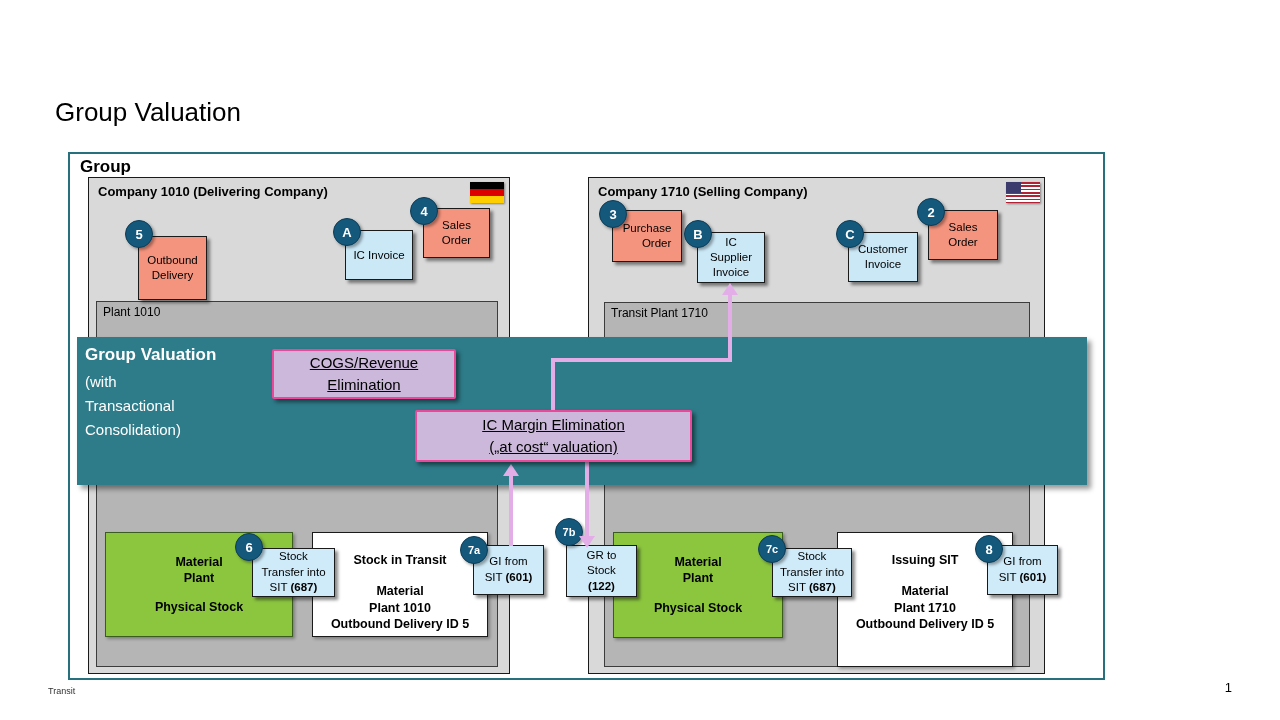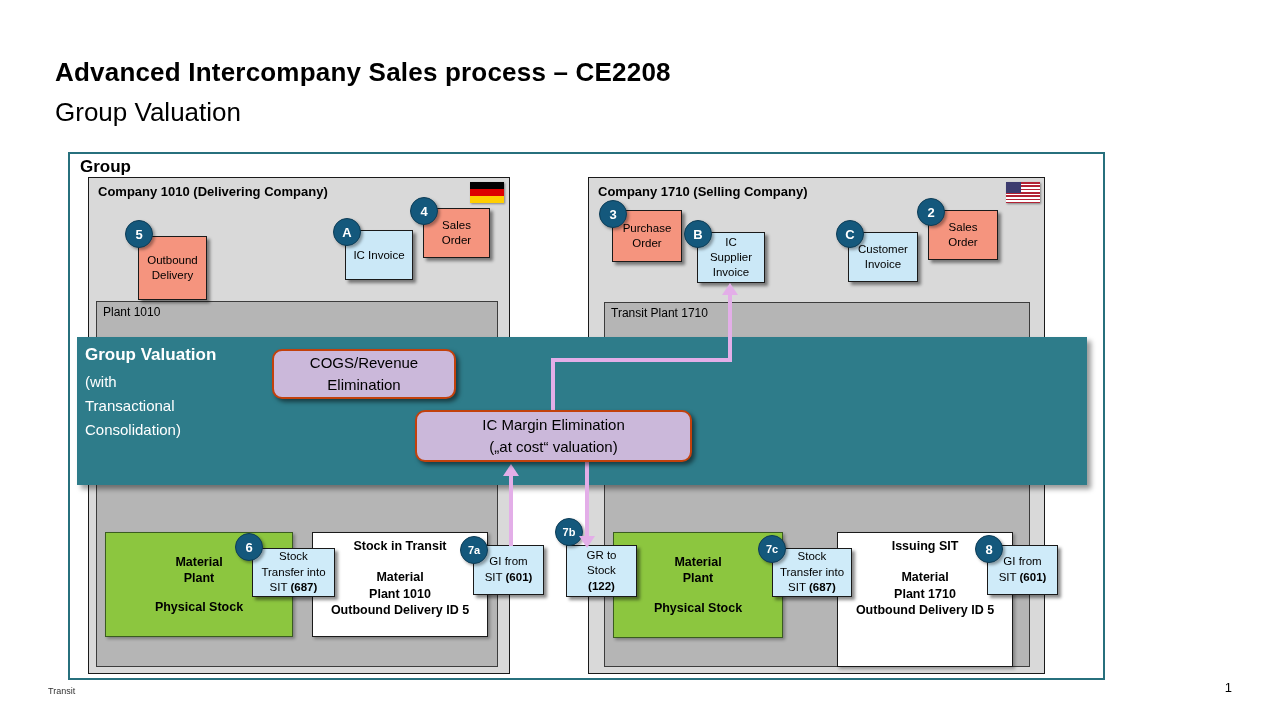--- a/index.html
+++ b/index.html
@@ -39,55 +39,54 @@
            color:#fff; font-weight:bold; font-size:13px; display:flex; align-items:center; justify-content:center;
            z-index:13; box-shadow:2px 2px 3px rgba(0,0,0,.35); }
   .badge-sm { font-size:11px; }
 
   .greenbox { position:absolute; background:#8CC63F; border:1px solid #3a5c20; z-index:6;
               display:flex; flex-direction:column; align-items:center; justify-content:center; gap:13px;
               font-weight:bold; font-size:12.5px; text-align:center; white-space:pre-line; line-height:1.3;
               box-shadow:2px 2px 3px rgba(0,0,0,.3); }
   .whitebox { position:absolute; background:#fff; border:1px solid #1a1a1a; z-index:6;
               display:flex; flex-direction:column; align-items:center; font-weight:bold; font-size:12.5px;
-              text-align:center; white-space:pre-line; line-height:1.3; padding-top:5px;
+              text-align:center; white-space:pre-line; line-height:1.3; padding-top:19px;
               box-shadow:2px 2px 3px rgba(0,0,0,.3); }
   .whitebox .detail { margin-top:15px; }
 
   .bluesm { position:absolute; background:#CFEBF9; border:1px solid #1a1a1a; z-index:12;
             display:flex; align-items:center; justify-content:center; text-align:center;
             font-size:11.5px; line-height:1.35; white-space:pre-line; box-shadow:3px 3px 3px rgba(0,0,0,.45); }
   .bluesm b { font-weight:bold; }
 
   .band { position:absolute; left:77px; top:337px; width:1010px; height:148px; background:#2E7C8A;
           z-index:20; box-shadow:4px 4px 5px rgba(0,0,0,.4); color:#fff; }
   .band-title { position:absolute; left:8px; top:8px; font-size:17px; font-weight:bold; }
   .band-sub { position:absolute; left:8px; top:33px; font-size:15px; line-height:1.6; white-space:pre-line; }
 
-  .pbox { position:absolute; background:#CBB8DA; border:2px solid #c2410c; border-radius:10px; z-index:30;
+  .pbox { position:absolute; background:#CBB8DA; border:2px solid #ec4899; border-radius:2px; z-index:30;
           display:flex; align-items:center; justify-content:center; text-align:center; color:#000;
-          font-size:15px; line-height:1.5; white-space:pre-line; box-shadow:3px 3px 4px rgba(0,0,0,.5); }
+          font-size:15px; line-height:1.5; white-space:pre-line; box-shadow:3px 3px 4px rgba(0,0,0,.5);text-decoration:underline; }
   .cogs { left:272px; top:349px; width:184px; height:50px; }
   .icm  { left:415px; top:410px; width:277px; height:52px; }
 
   .conn { position:absolute; background:#E3AEE8; z-index:25; }
   .arrow-up { position:absolute; width:0; height:0; border-left:8px solid transparent; border-right:8px solid transparent;
               border-bottom:12px solid #E3AEE8; z-index:25; }
   .arrow-down { position:absolute; width:0; height:0; border-left:8px solid transparent; border-right:8px solid transparent;
                 border-top:12px solid #E3AEE8; z-index:25; }
 
   .footer-class { position:absolute; left:48px; top:686px; font-size:9px; color:#333; }
   .page-num { position:absolute; left:1214px; top:680px; width:18px; font-size:13px; text-align:right; }
 </style>
 </head>
 <body>
 
 <div class="canvas">
 
-  <div class="title">Advanced Intercompany Sales process – CE2208</div>
   <div class="subtitle">Group Valuation</div>
 
   <div class="group-box"></div>
   <div class="group-label">Group</div>
 
   <div class="company c1010">
     <div class="company-header">Company 1010 (Delivering Company)</div>
   </div>
   <div class="flag flag-de">
     <div class="de-s de-b"></div>
@@ -113,21 +112,21 @@
 Delivery</div>
   <div class="badge" style="left:125px;top:220px;">5</div>
 
   <div class="doc bluedoc" style="left:345px;top:230px;width:68px;height:50px;">IC Invoice</div>
   <div class="badge" style="left:333px;top:218px;">A</div>
 
   <div class="doc salmon" style="left:423px;top:208px;width:67px;height:50px;">Sales
 Order</div>
   <div class="badge" style="left:410px;top:197px;">4</div>
 
-  <div class="doc salmon" style="left:612px;top:210px;width:70px;height:52px;">Purchase
+  <div class="doc salmon" style="left:612px;top:210px;width:70px;height:52px;text-align:right;">Purchase
 Order</div>
   <div class="badge" style="left:599px;top:200px;">3</div>
 
   <div class="doc bluedoc" style="left:697px;top:232px;width:68px;height:51px;">IC
 Supplier
 Invoice</div>
   <div class="badge" style="left:684px;top:220px;">B</div>
 
   <div class="doc bluedoc" style="left:848px;top:232px;width:70px;height:50px;">Customer
 Invoice</div>

